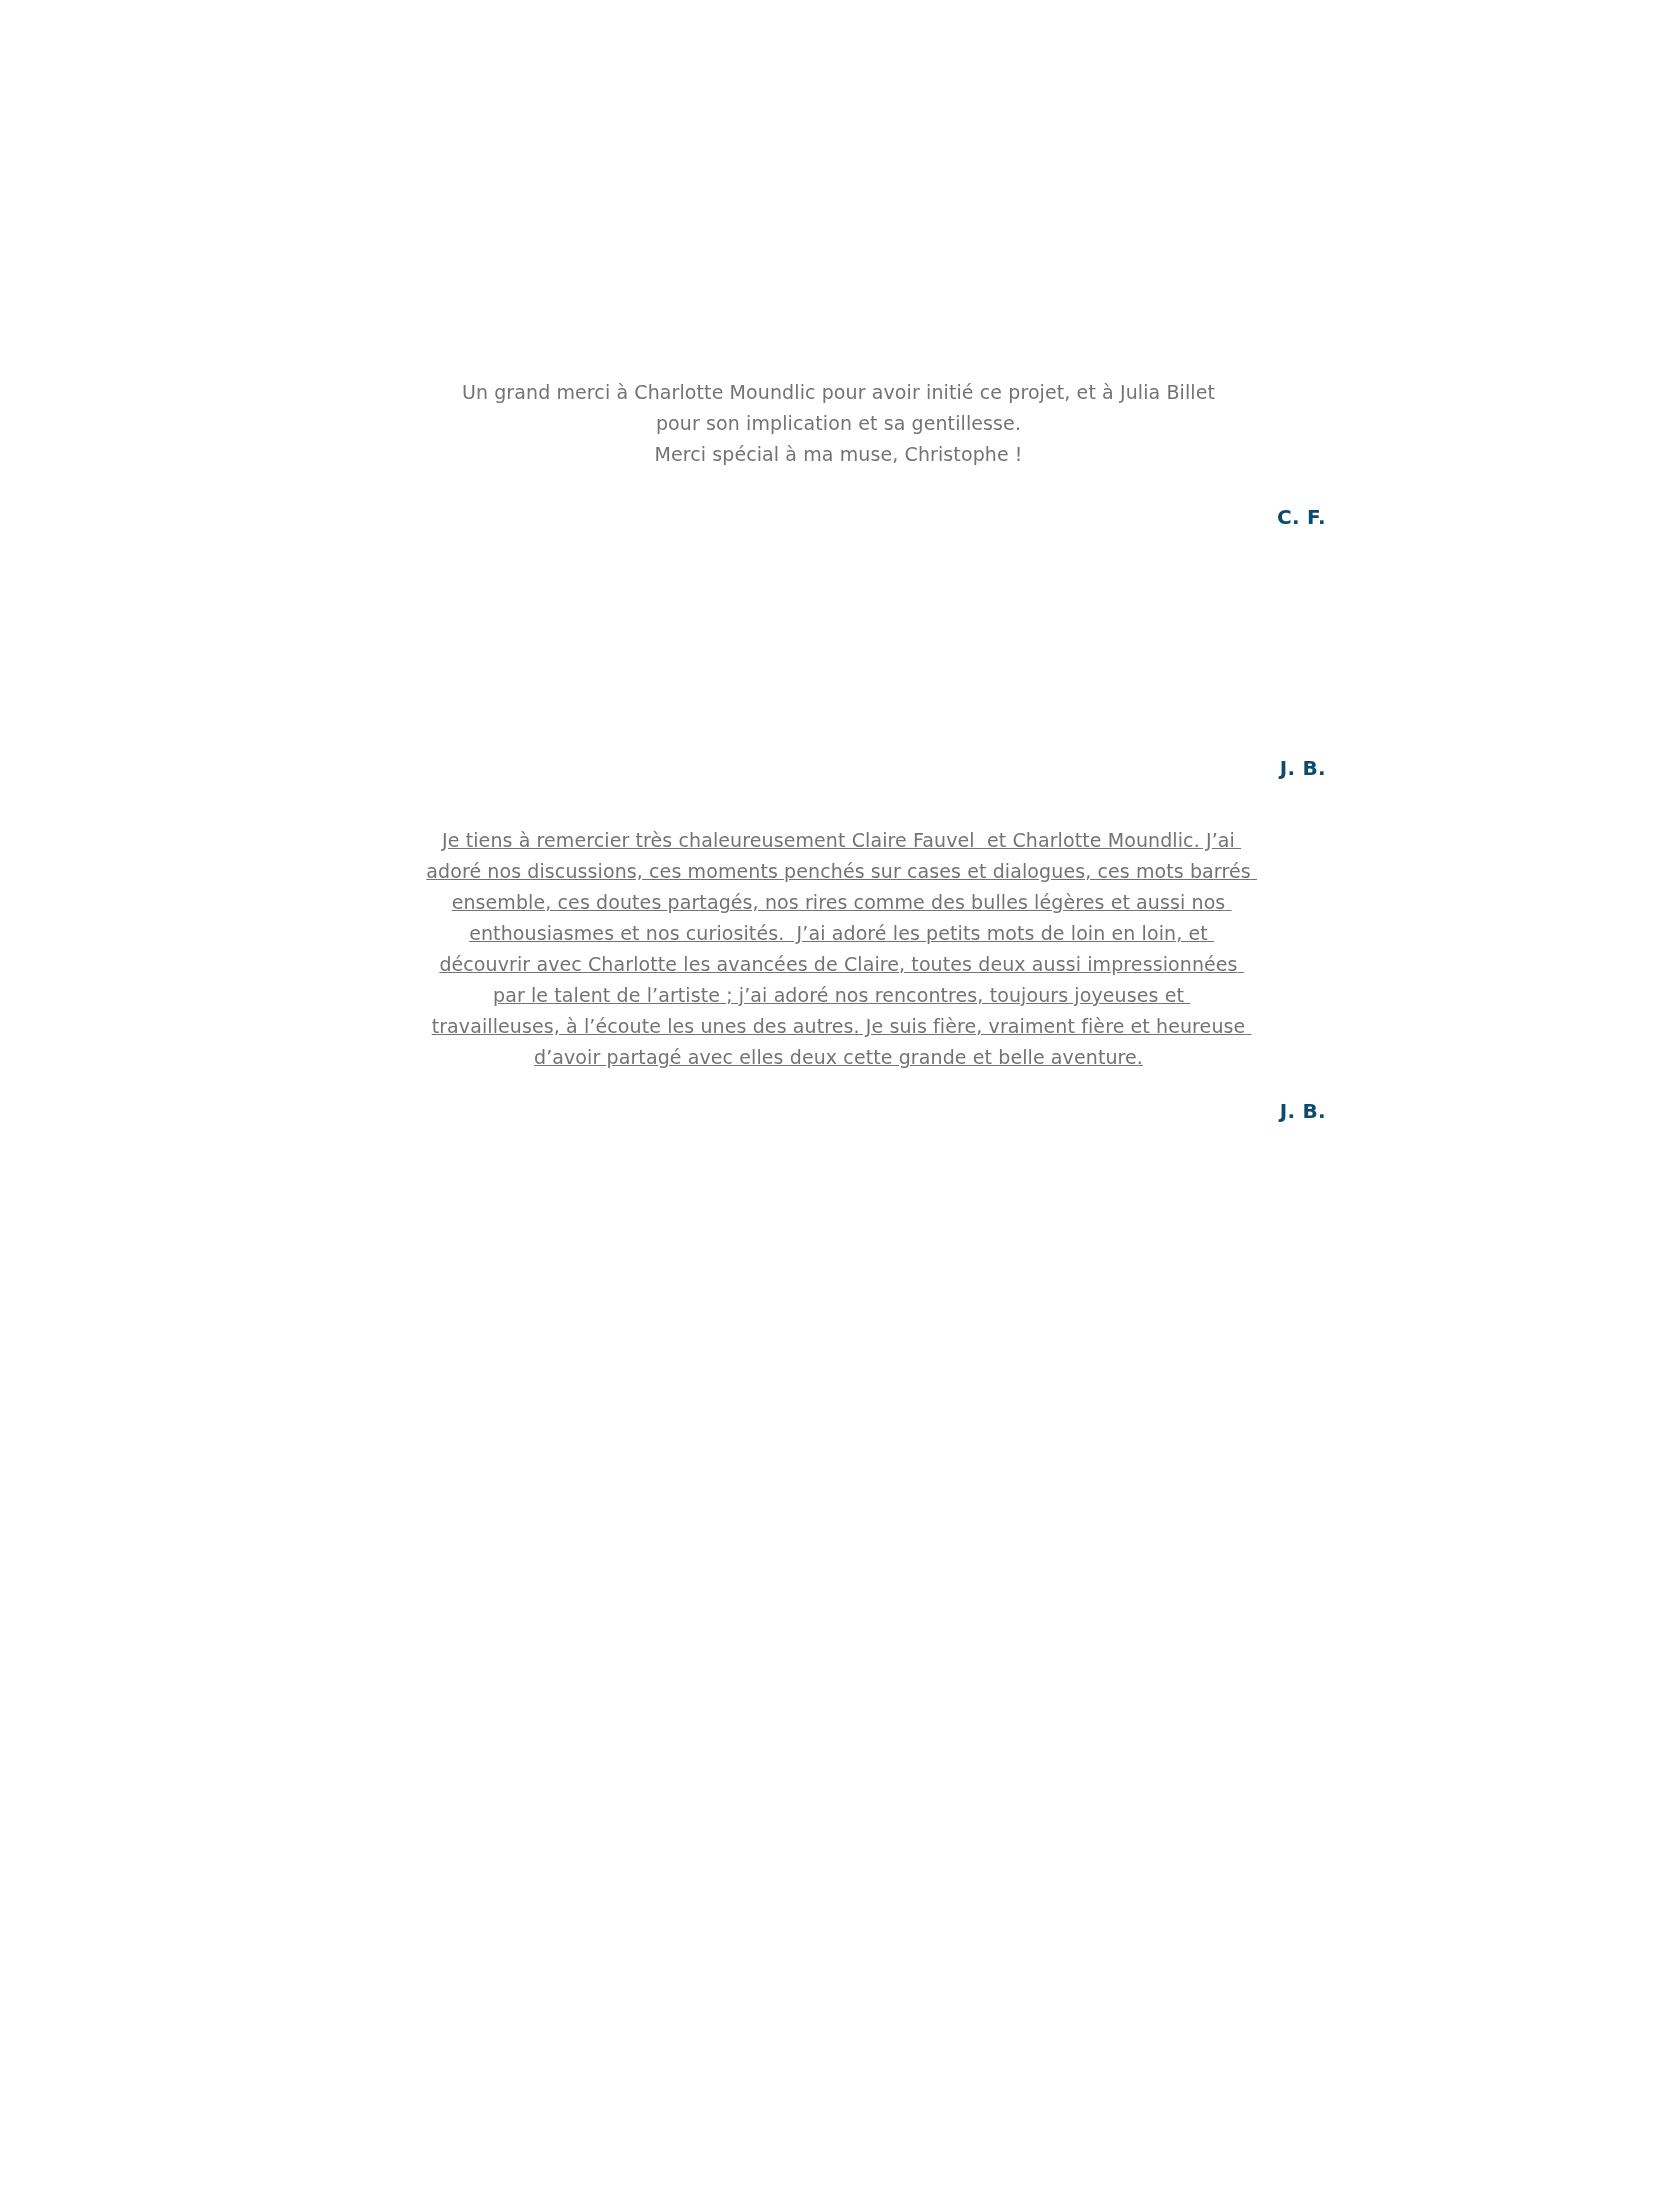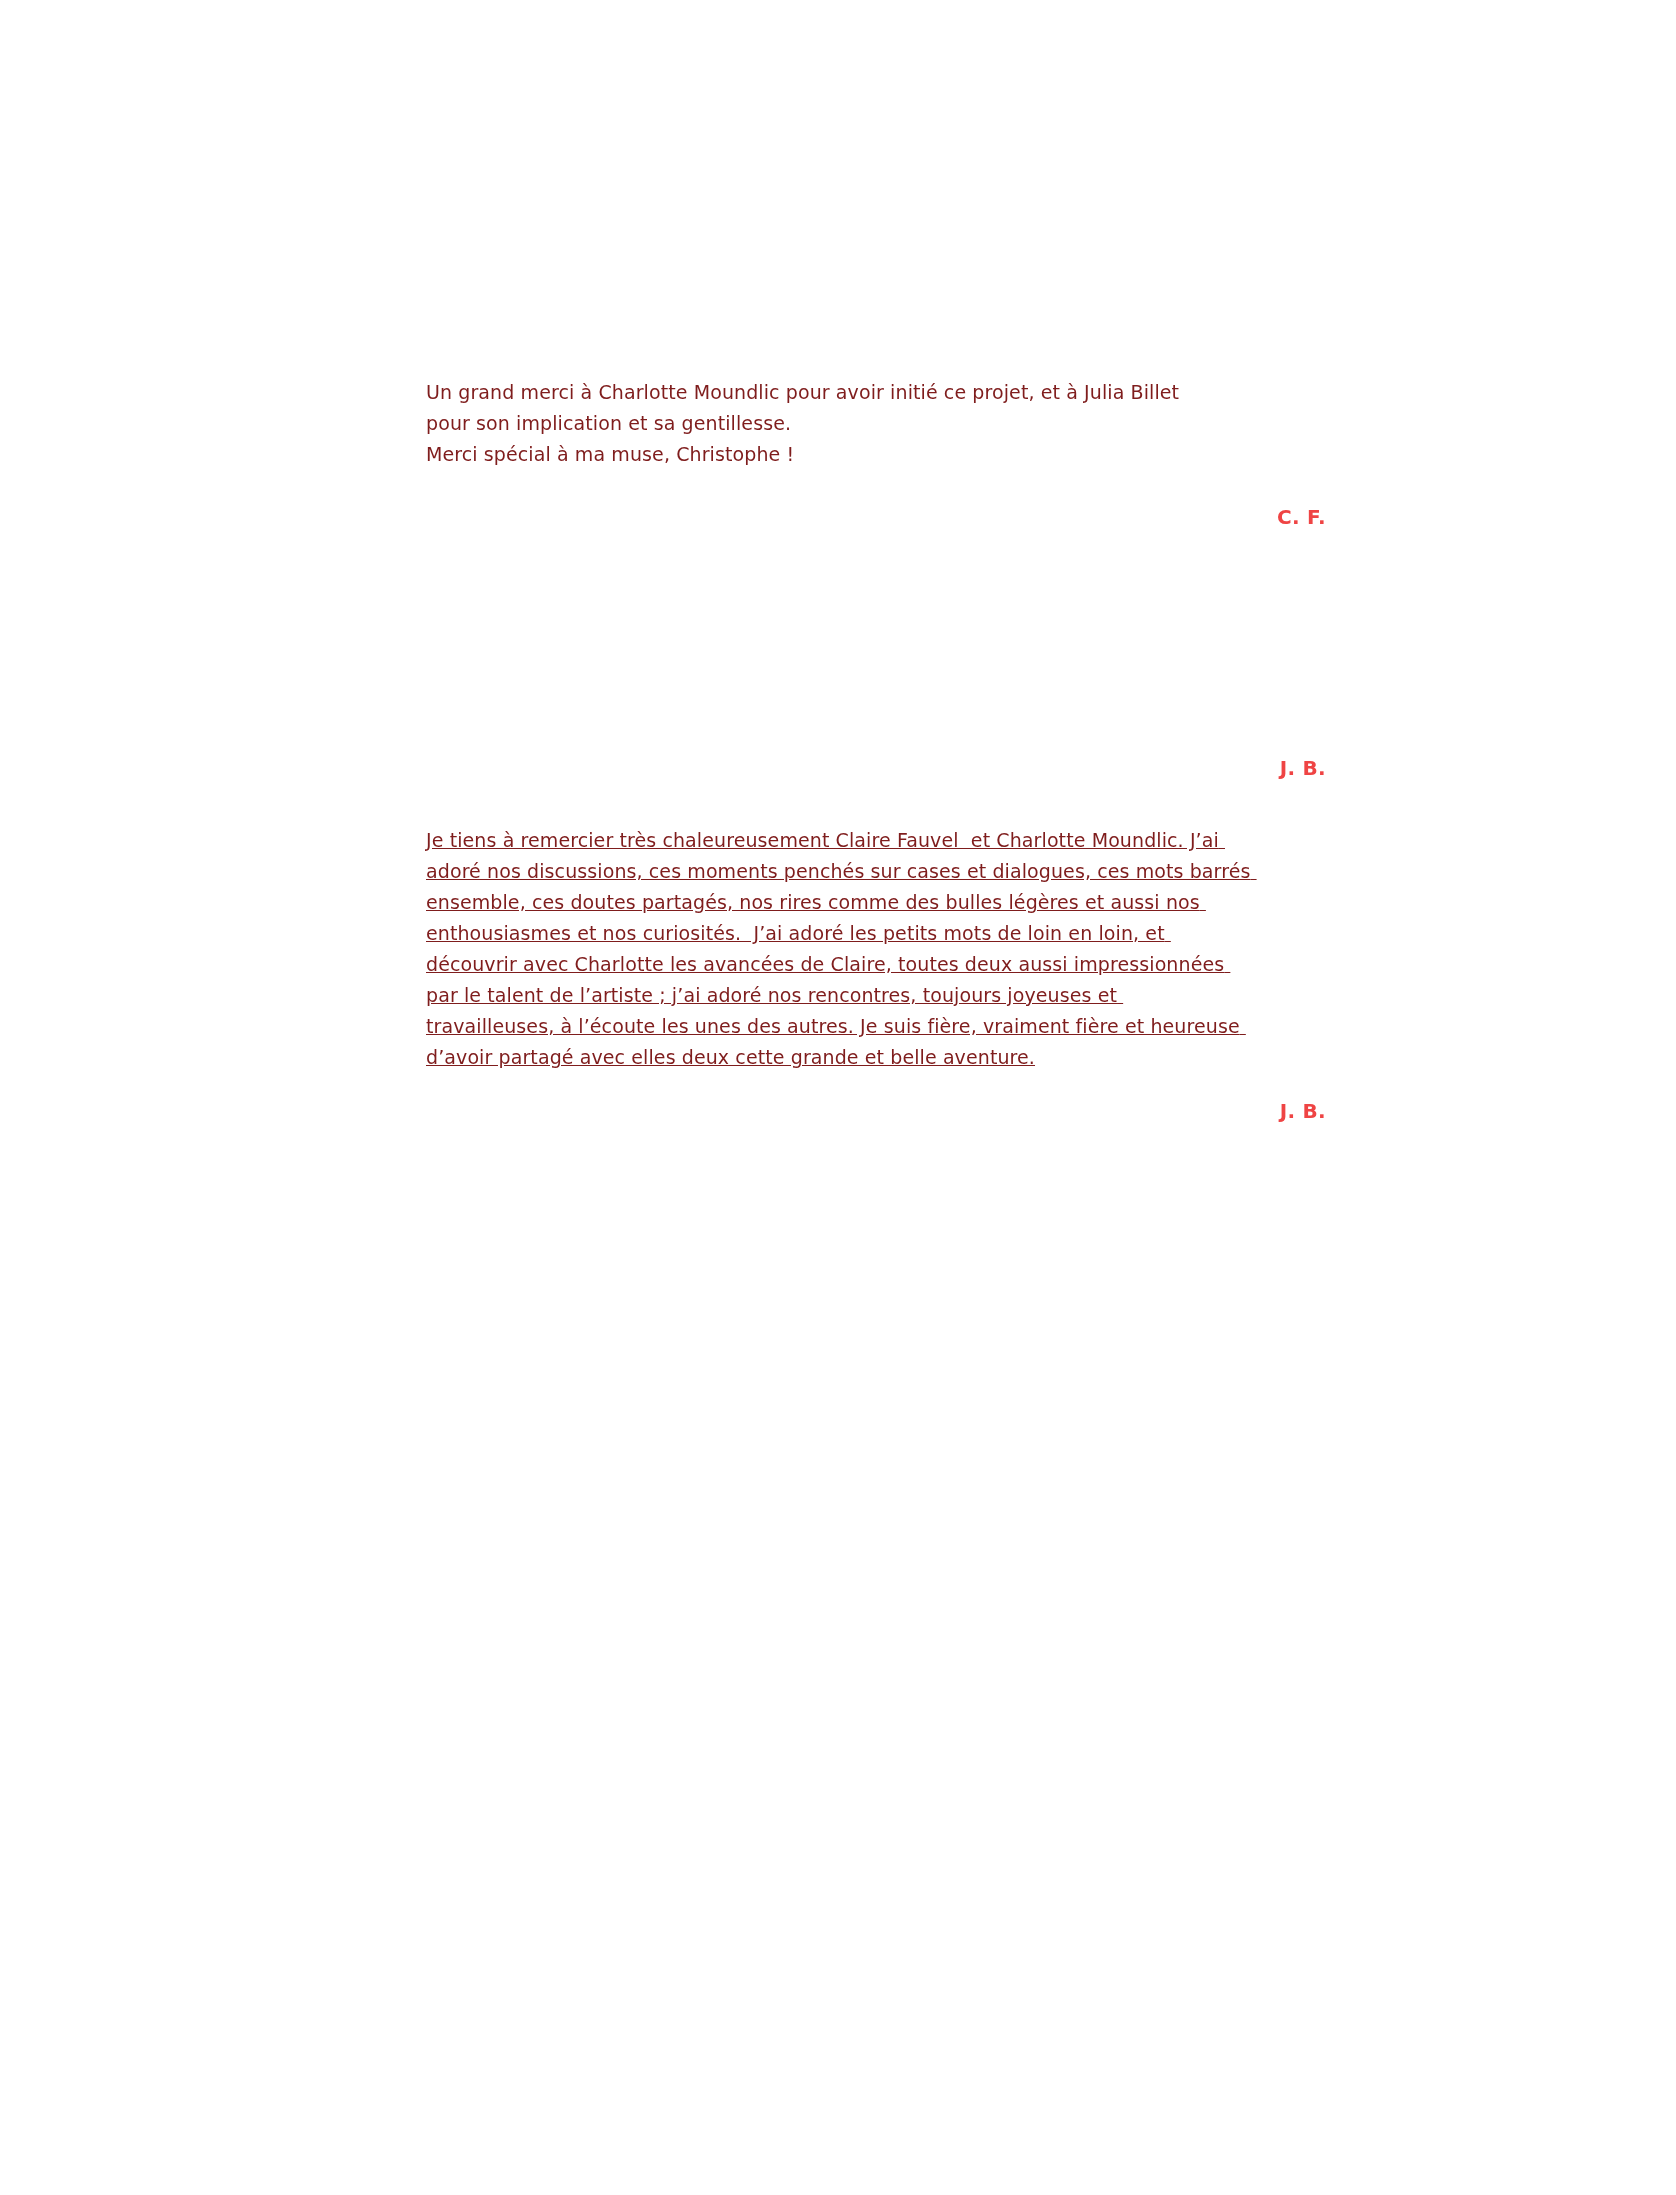--- a/index.html
+++ b/index.html
@@ -31,30 +31,30 @@
   .textcol {
     position: absolute;
     left: 426px;
     width: 825px;
   }
 
   .para {
     font-size: 19px;
     line-height: 31px;
     letter-spacing: 0.1px;
-    color: #7f1d1d;
-    text-align: left;
+    color: #737373;
+    text-align: center;
     white-space: pre-wrap;
     margin: 0;
   }
 
   .signature {
     font-size: 20px;
     font-weight: bold;
-    color: #ef4444;
+    color: #0c4a6e;
     text-align: right;
     letter-spacing: 0.3px;
     margin: 0;
   }
 
   
   #block-thanks-cf      { top: 377px; }
   #sig-cf               { top: 505px; }
 
   #block-dedication-jb  { top: 634px; }

